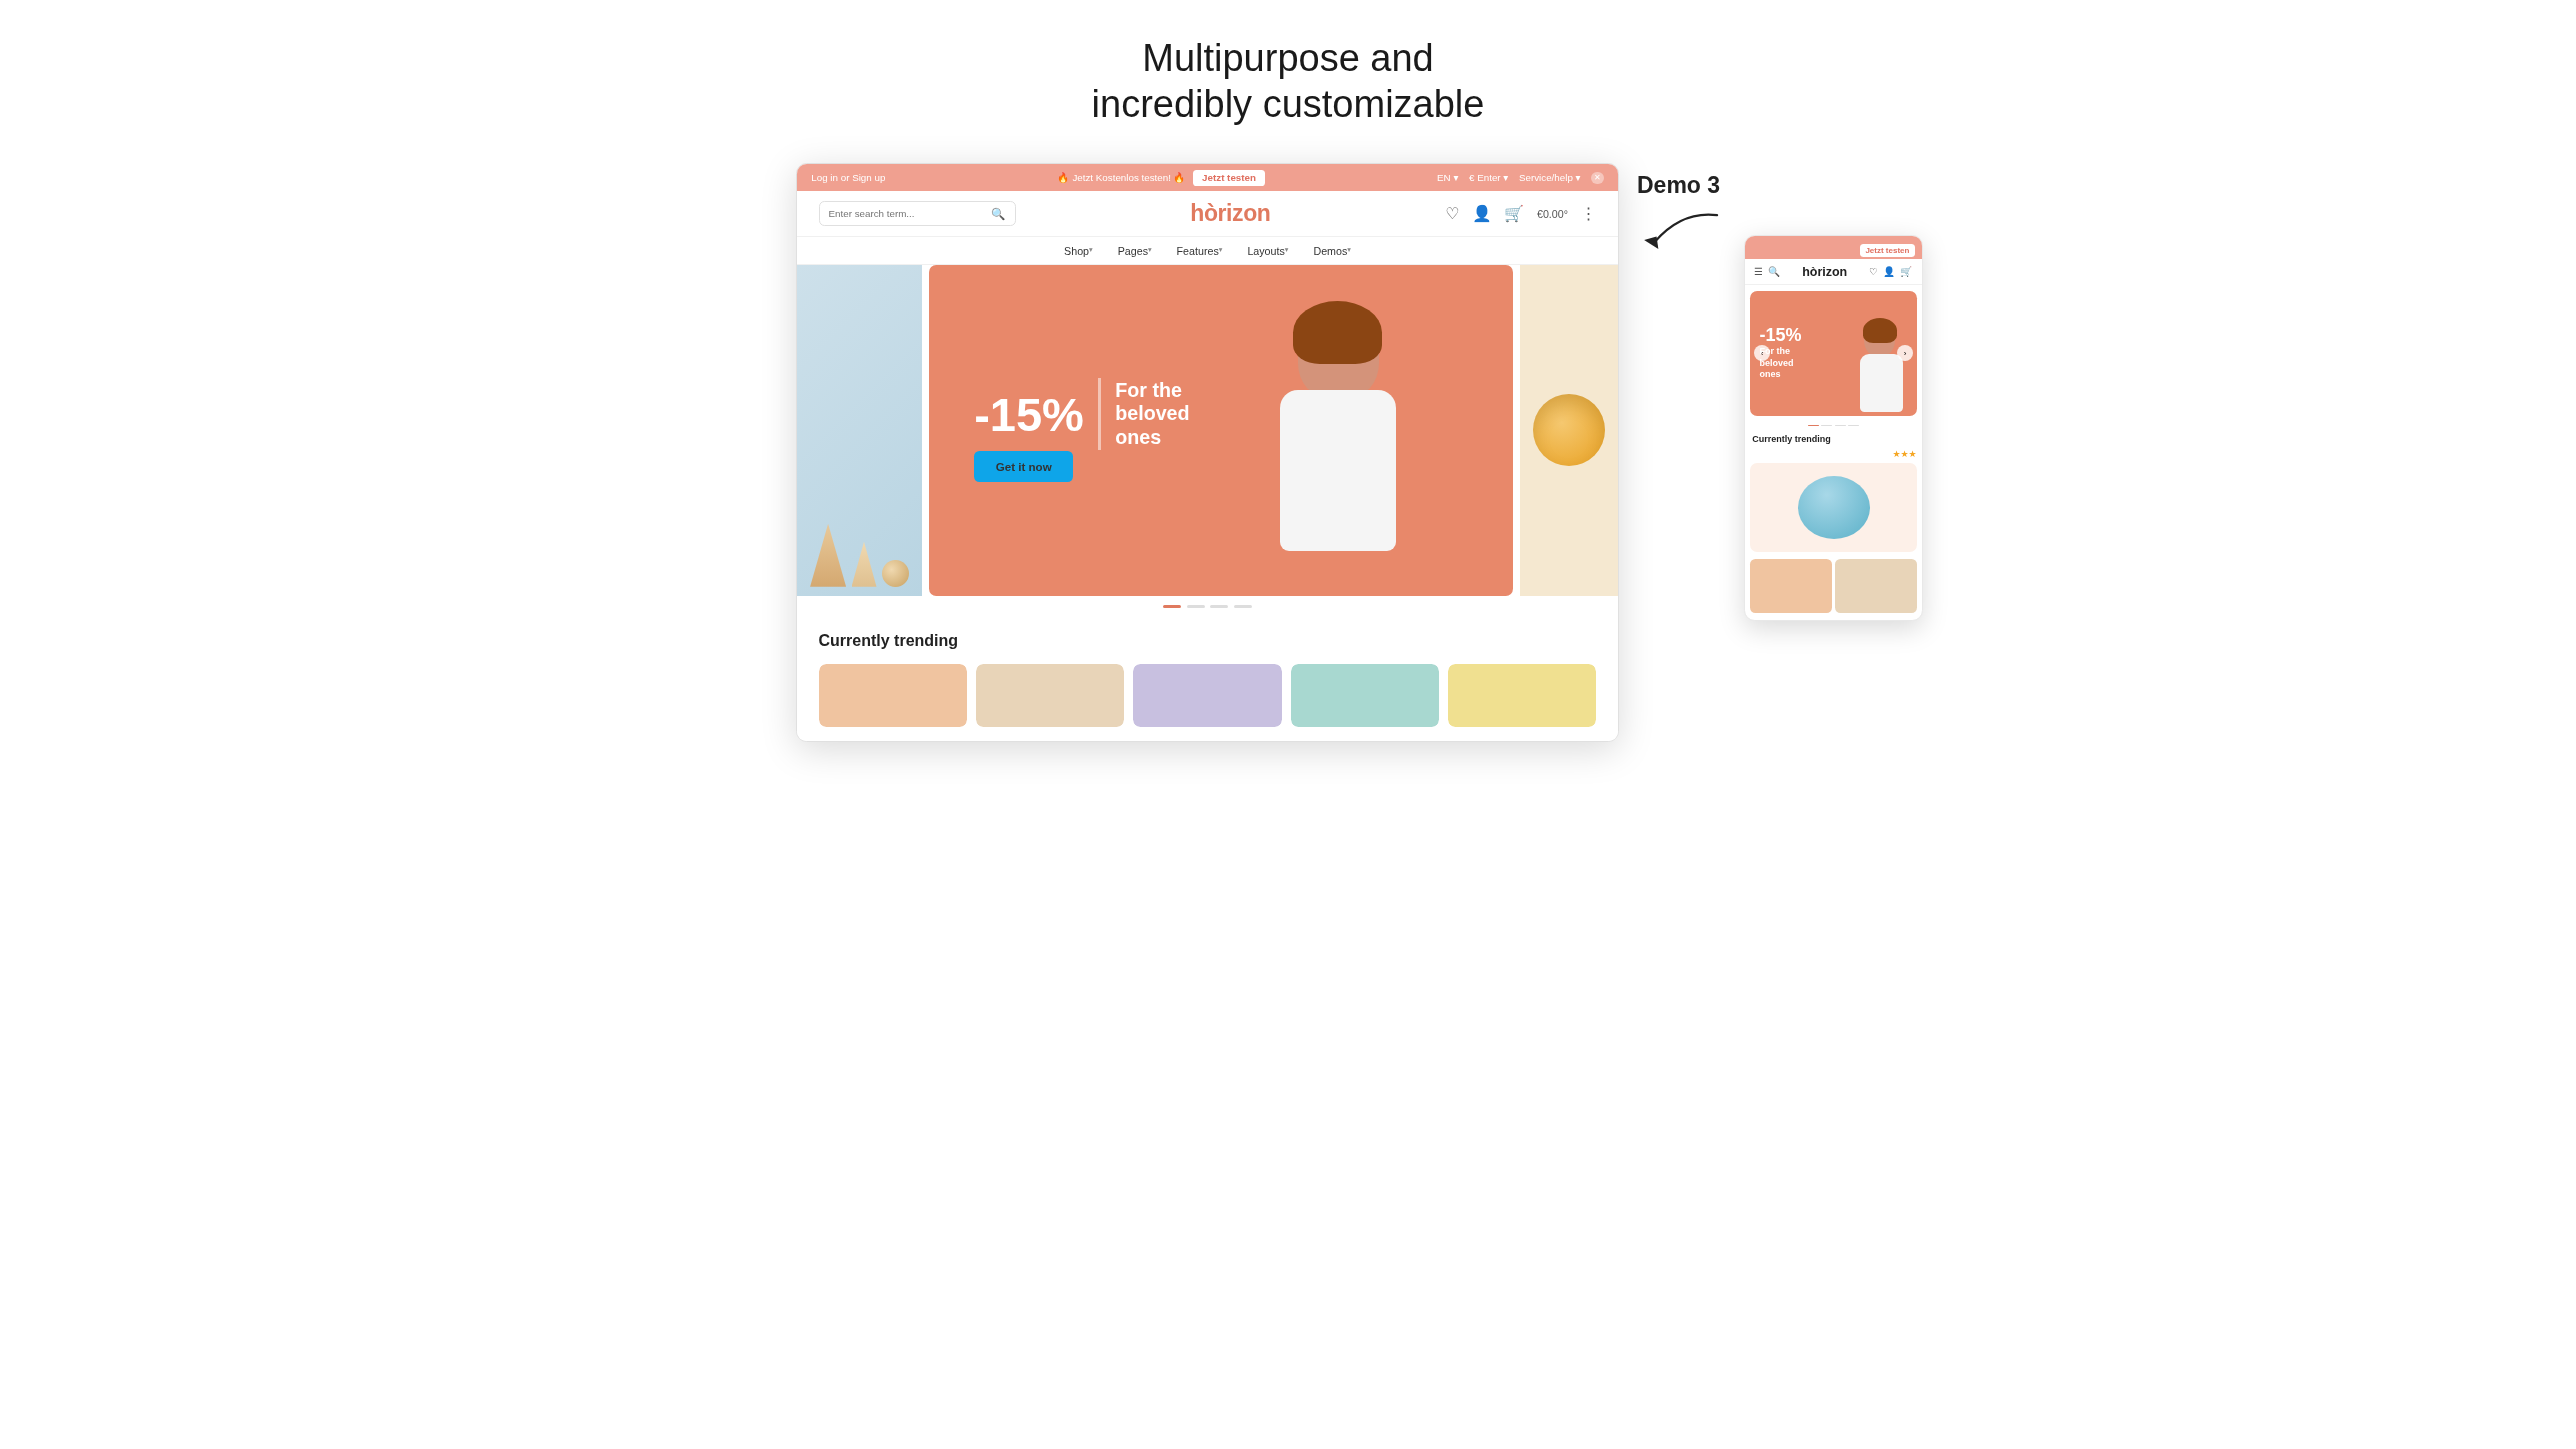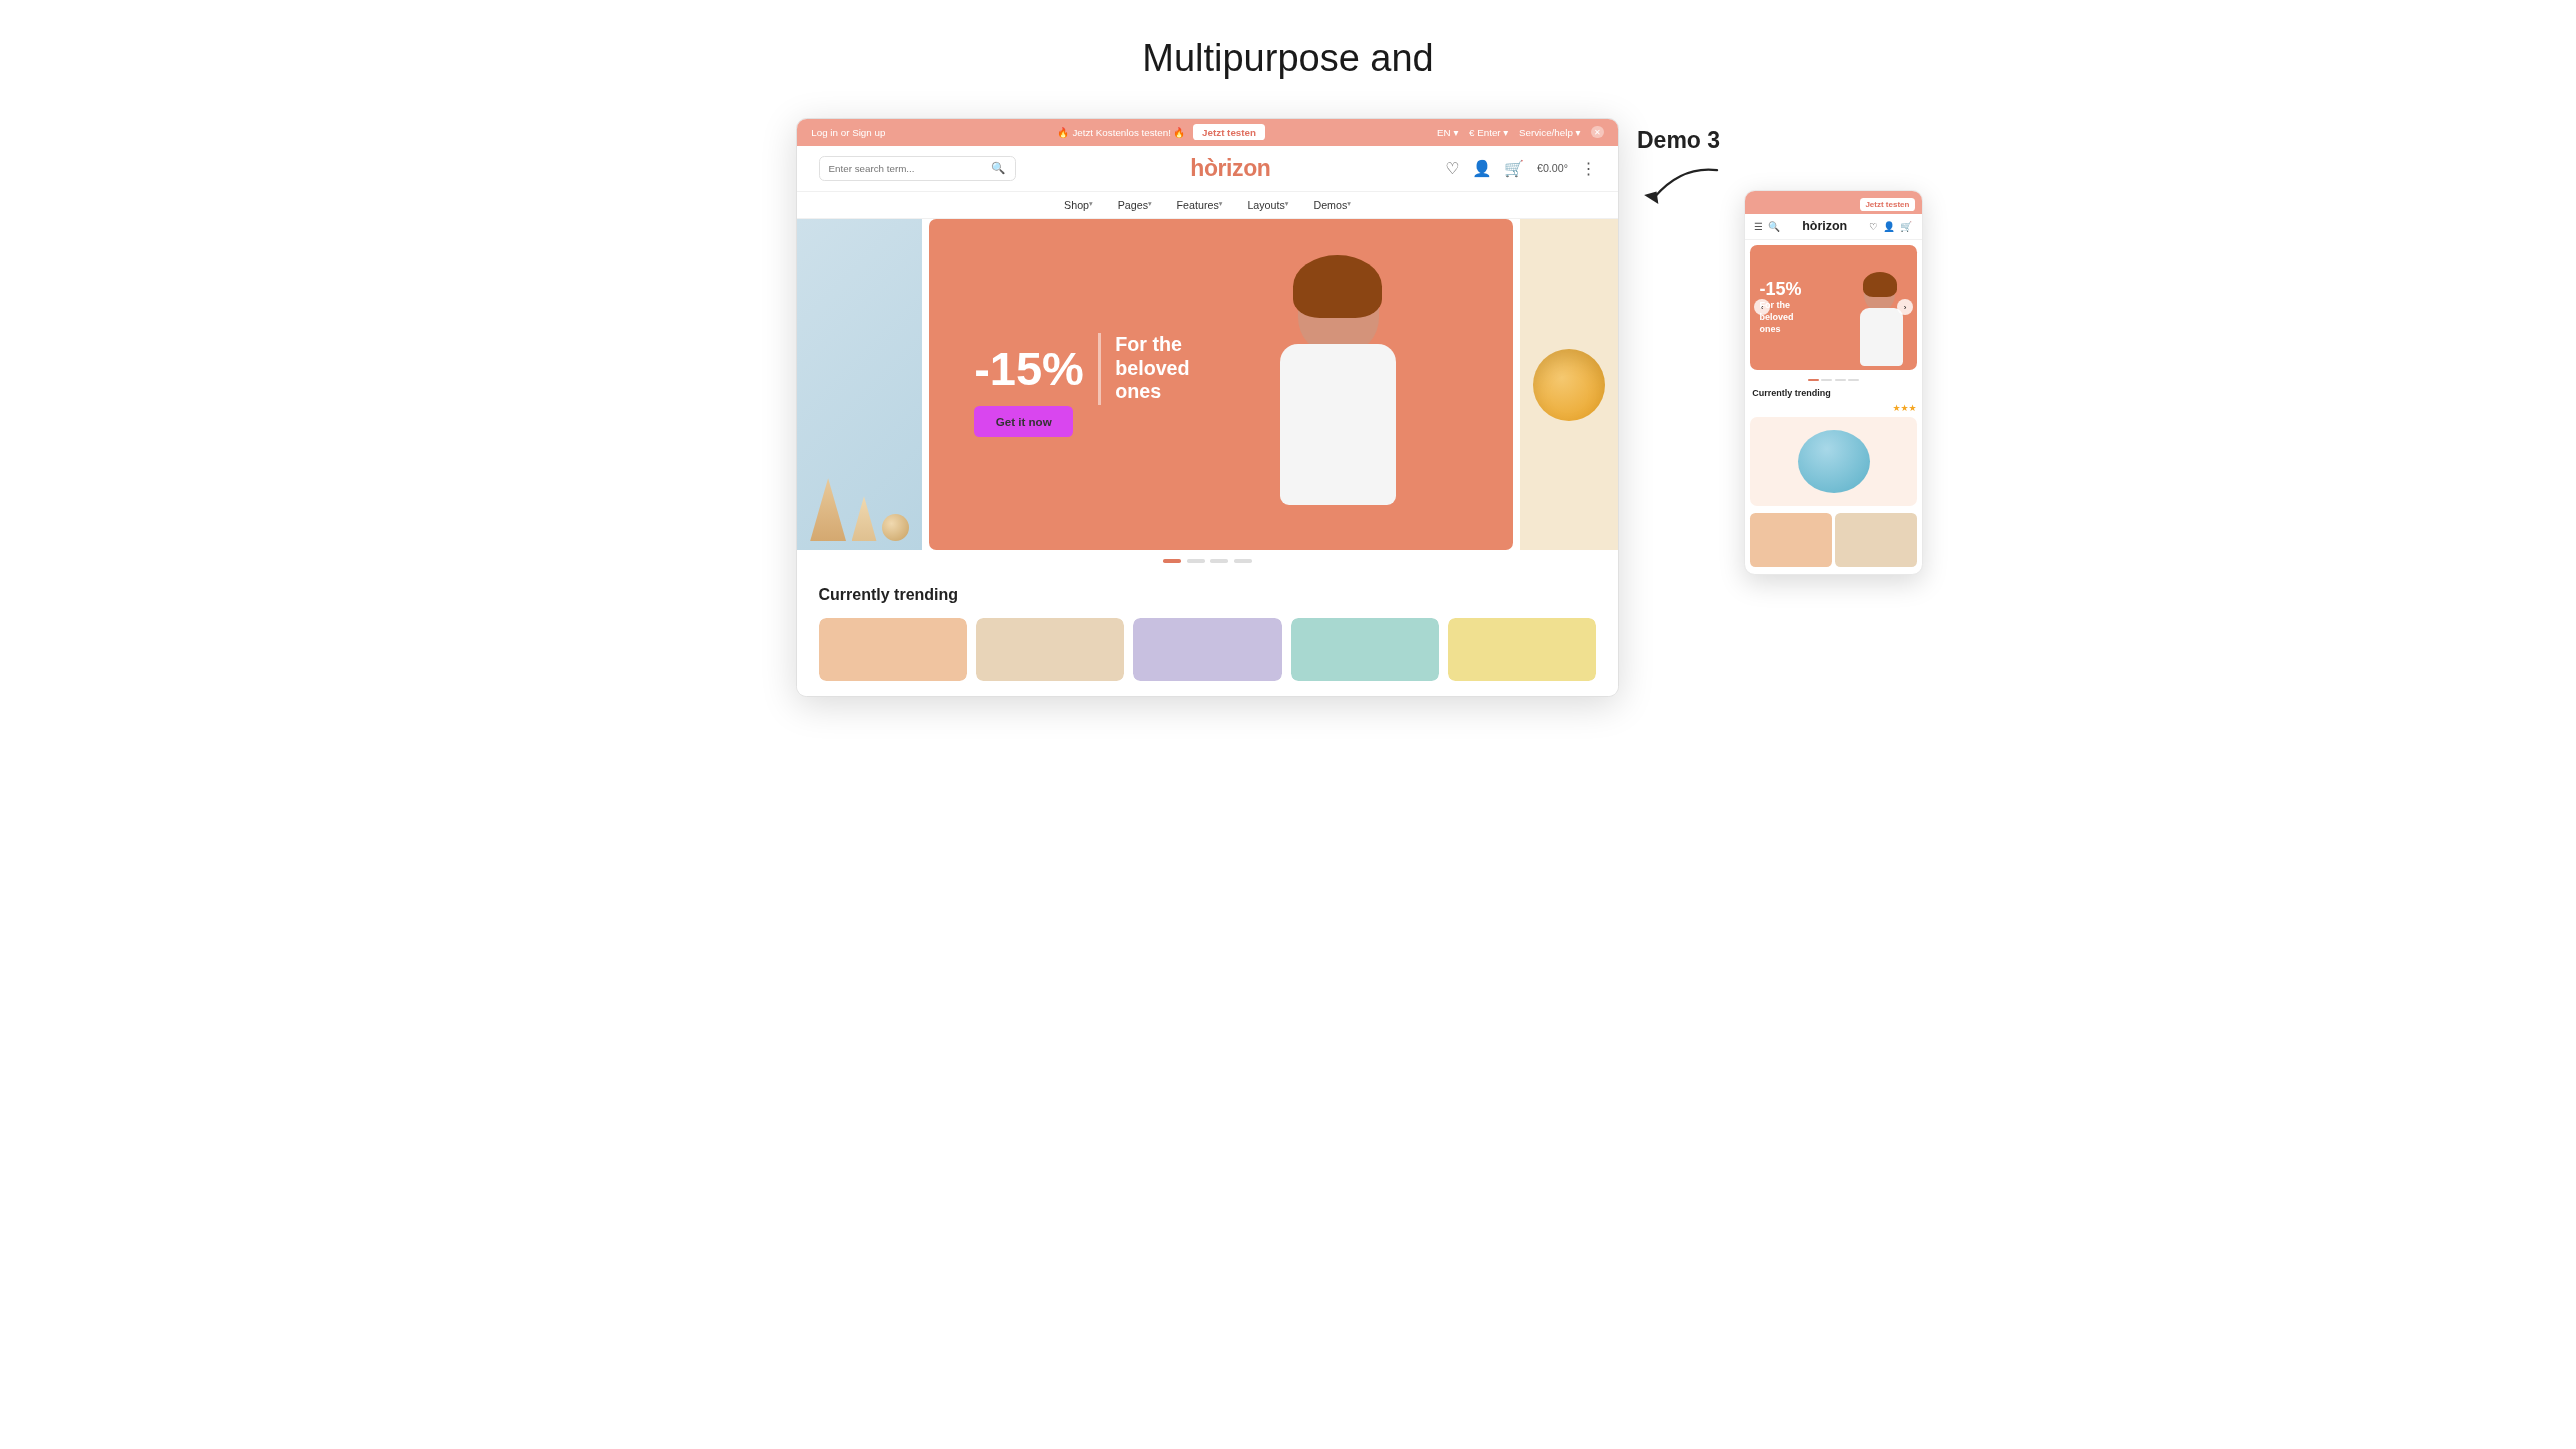--- a/index.html
+++ b/index.html
@@ -287,21 +287,21 @@
       background: rgba(255,255,255,0.5);
     }
     .hero-tagline {
       font-size: 19.7px;
       font-weight: 700;
       color: #fff;
       line-height: 1.2;
     }
     .hero-cta {
       margin-top: 1px;
-      background: #d946ef;
+      background: #0ea5e9;
       color: #333;
       border: none;
       border-radius: 5.4px;
       padding: 9px 21.5px;
       font-size: 11.6px;
       font-weight: 600;
       cursor: pointer;
     }
 
     .hero-right-panel {
@@ -565,20 +565,21 @@
       border-radius: 50%;
       position: relative;
     }
   </style>
 </head>
 <body>
 
 <div class="page-headline">
   <h1>
     <span>Multipurpose and</span><br>
+    <span>incredibly customizable</span>
   </h1>
 </div>
 
 <div class="demo-wrapper">
 
   <div class="browser-mockup">
 
     <div class="top-bar">
       <span class="top-bar-left">Log in or Sign up</span>
       <div class="top-bar-center">

